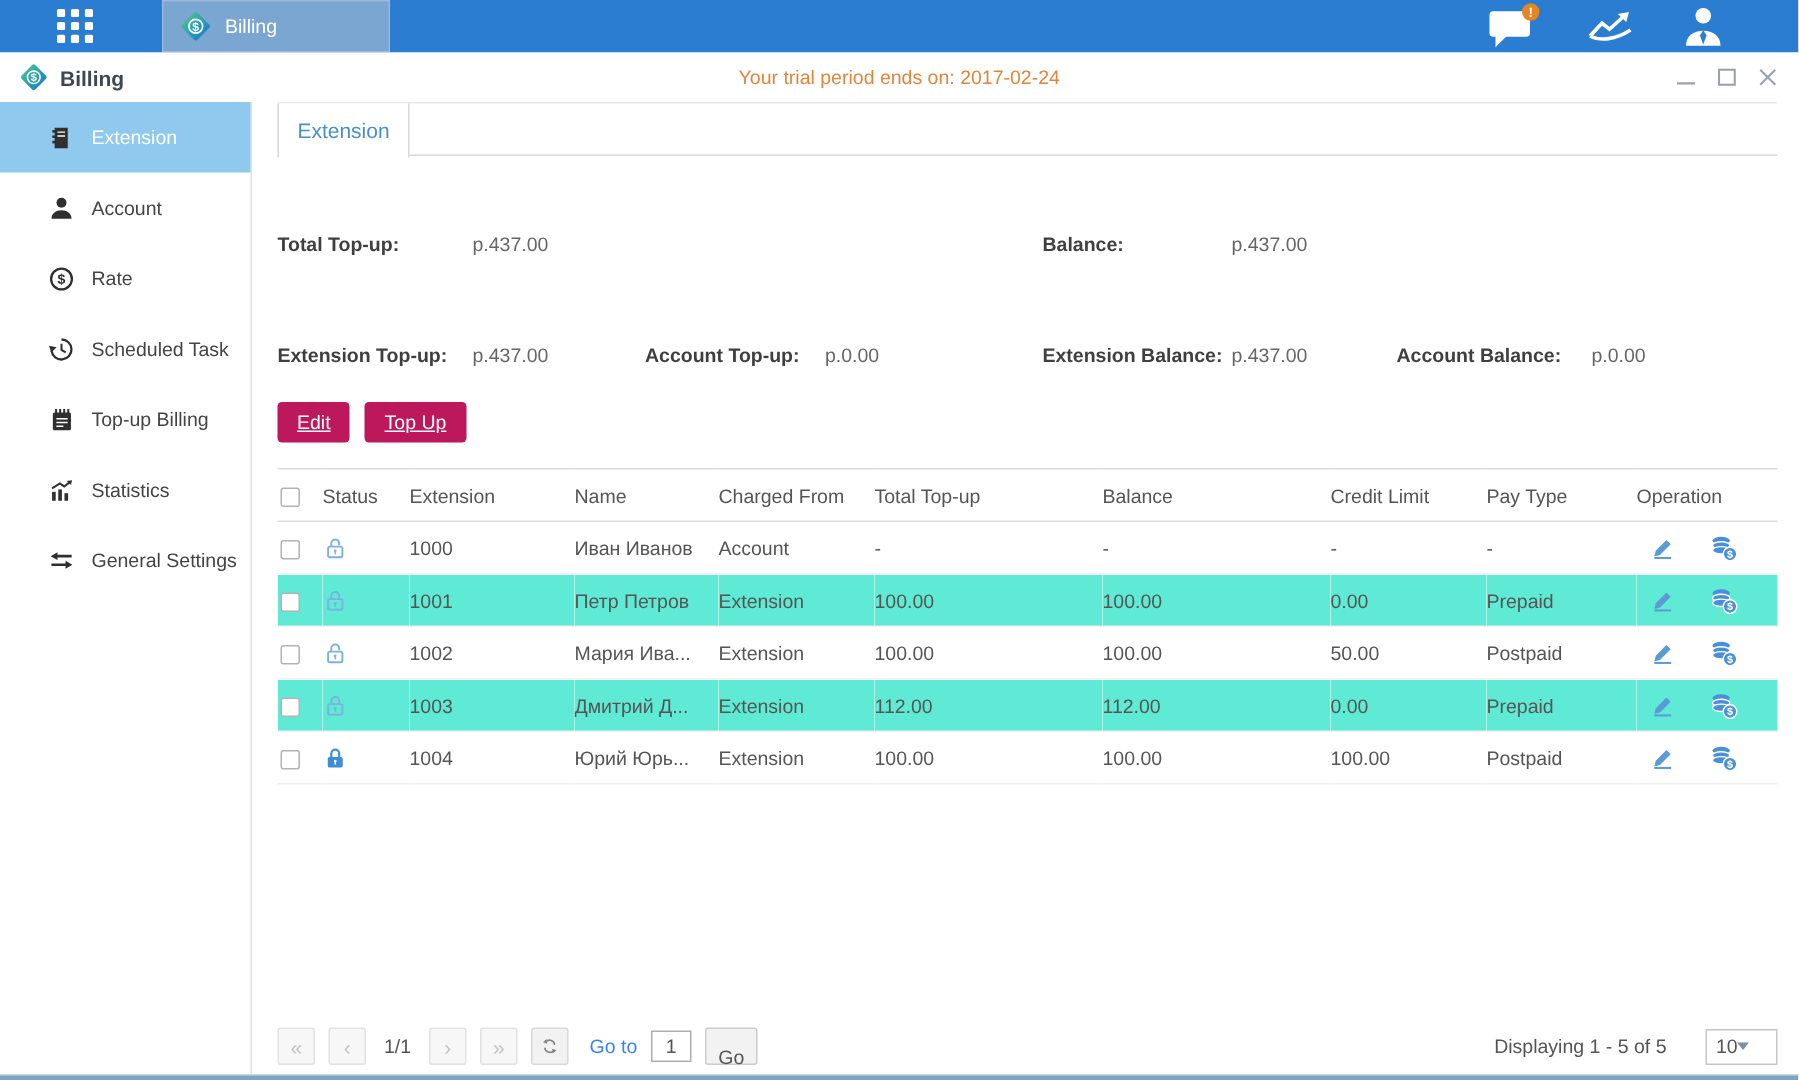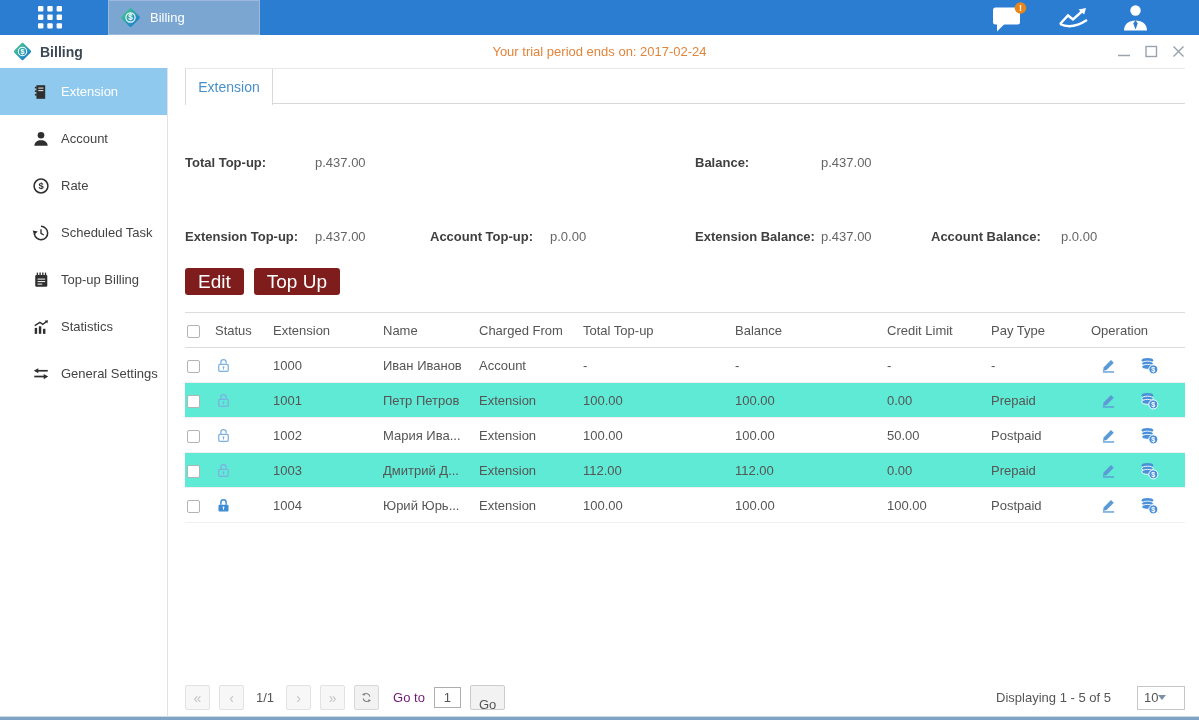--- a/index.html
+++ b/index.html
@@ -36,42 +36,42 @@
                 color:#4a90c8; font-size:14px; cursor:pointer; }
   
   .summary { margin-top:14px; }
   .sum-row { display:flex; height:31px; align-items:center;margin-top:43px; }
   .lab { font-weight:bold; color:#3f3f3f; }
   .val { color:#666; }
   .w130{width:130px}.w380{width:380px}.w126{width:126px}.w115{width:115px}
   .w120{width:120px}.w145{width:145px}.w110{width:110px}
   
   .btn-row { margin-top:16px; display:flex; gap:10px; }
-  .btn { background:#7f1d1d; color:#fff; border:none; border-radius:3px; height:27px;
-         padding:0 13px; font-size:19px; font-family:inherit; cursor:pointer; }
+  .btn { background:#be185d; color:#fff; border:none; border-radius:3px; height:27px;
+         padding:0 13px; font-size:13px; font-family:inherit; cursor:pointer;text-decoration:underline; }
   
   table.grid { margin-top:17px; width:1000px; border-collapse:collapse; table-layout:fixed; }
   th, td { height:35px; text-align:left; font-weight:normal; color:#555; padding:0;
            overflow:hidden; white-space:nowrap; }
   thead th { border-top:1px solid #dcdcdc; border-bottom:1px solid #dcdcdc; }
   tbody tr { border-bottom:1px solid #f0f0f0; }
   tbody tr.alt { background:#5eead4; }
   .cell-cb { text-align:left; padding-left:2px; }
   .cb { display:inline-block; width:13px; height:13px; border:1px solid #b3b3b3; border-radius:2px;
         background:#fff; vertical-align:middle; cursor:pointer; }
   .cell-op .op { display:inline-flex; margin:0 9px; vertical-align:middle; cursor:pointer; }
   td [data-name$="-icon"] { display:inline-flex; vertical-align:middle; }
   
   .pager { position:absolute; bottom:6px; left:17px; right:14px; display:flex; align-items:center; gap:9px; }
   .pg-btn { width:25px; height:25px; border:1px solid #e2e2e2; background:#f7f7f7; border-radius:2px;
             color:#c3c3c3; font-size:14px; display:flex; align-items:center; justify-content:center;
             font-family:inherit; cursor:pointer; }
   .pg-btn.refresh { border-color:#d8d8d8; background:#f2f2f2; }
   .page-ind { color:#555; margin:0 3px; }
-  .goto-label { margin-left:5px; color:#701a75; }
+  .goto-label { margin-left:5px; color:#3b82f6; }
   .goto-input { width:27px; height:21px; border:1px solid #aeaeae; text-align:center;
                 font-family:inherit; font-size:13px; color:#555; }
   .go-btn { height:25px; padding:11px 8px; border:1px solid #ccc; background:#f2f2f2; border-radius:2px;
             color:#555; font-family:inherit; font-size:13px; cursor:pointer; }
   .pager-right { margin-left:auto; display:flex; align-items:center; gap:26px; color:#555; }
   .page-size { width:48px; height:24px; border:1px solid #c6c6c6; background:#fff; display:flex;
                align-items:center; padding:0 6px; cursor:pointer; }
   .caret { width:0; height:0; border-left:4px solid transparent; border-right:4px solid transparent;
            border-top:5px solid #7b8fa5; }
   

